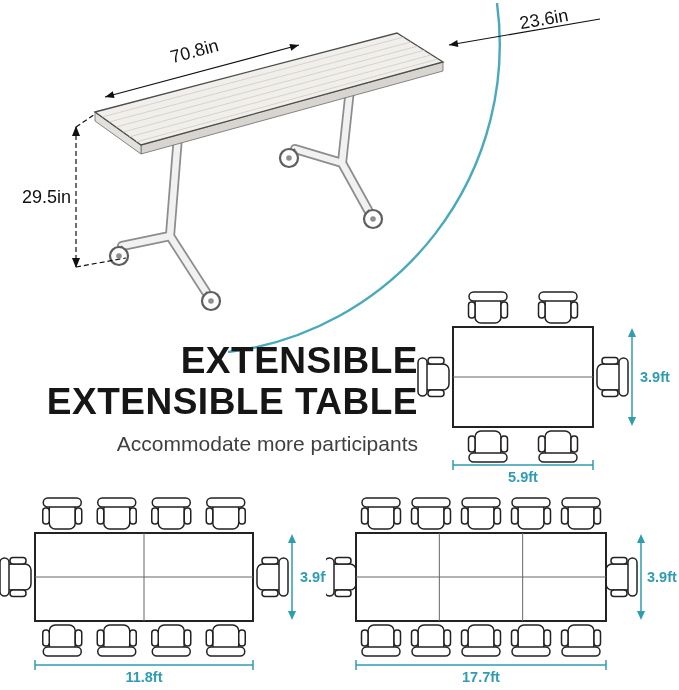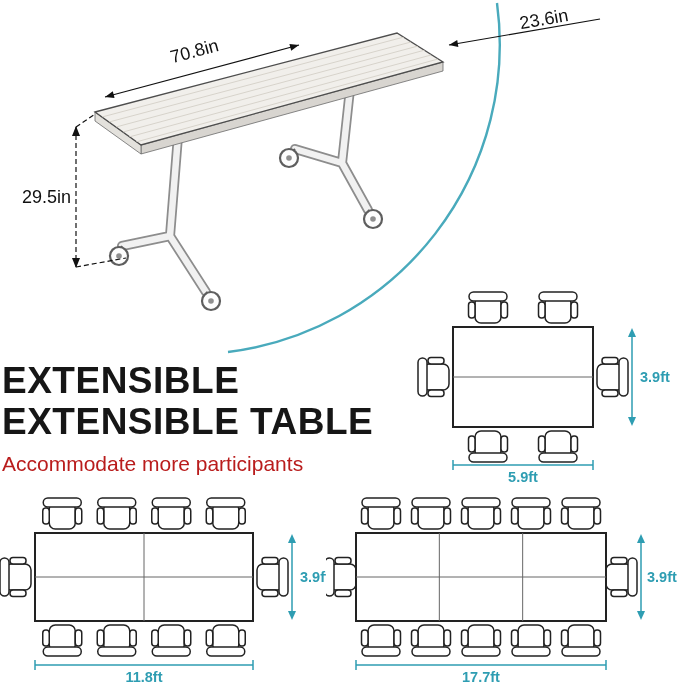--- a/index.html
+++ b/index.html
@@ -1,21 +1,21 @@
 <!DOCTYPE html>
 <html style="--accent: #2E9DB2; --arc: #49AABC;"><head>
 <meta charset="utf-8">
 <style>
   html,body{margin:0;padding:0;background:#fff}
   .canvas{position:relative;width:679px;height:690px;background:#ffffff;overflow:hidden;
           font-family:"Liberation Sans",sans-serif;}
   .hero{position:absolute;left:0;top:0}
-  .headline{position:absolute;left:2px;top:360px;width:416px;text-align:left;color:#161616}
+  .headline{position:absolute;left:2px;top:340px;width:416px;text-align:right;color:#161616}
   .headline .l1,.headline .l2{font-size:37px;font-weight:800;line-height:1.12;letter-spacing:0.5px}
-  .headline .sub{font-size:21px;font-weight:400;color:#b91c1c;margin-top:9px}
+  .headline .sub{font-size:21px;font-weight:400;color:#404040;margin-top:9px}
   .diagram{position:absolute}
   .d1{left:412px;top:283px}
   .d2{left:0px;top:486px}
   .d3{left:326px;top:486px}
   
   .ln{fill:#ffffff;stroke:#222222;stroke-width:1.5}
   .tbl{fill:#ffffff;stroke:#222222;stroke-width:2}
   .divln{stroke:#666666;stroke-width:1}
   .dim{stroke:var(--accent,#2E9DB2);stroke-width:1.5;fill:none}
   .dimfill{fill:var(--accent,#2E9DB2)}

